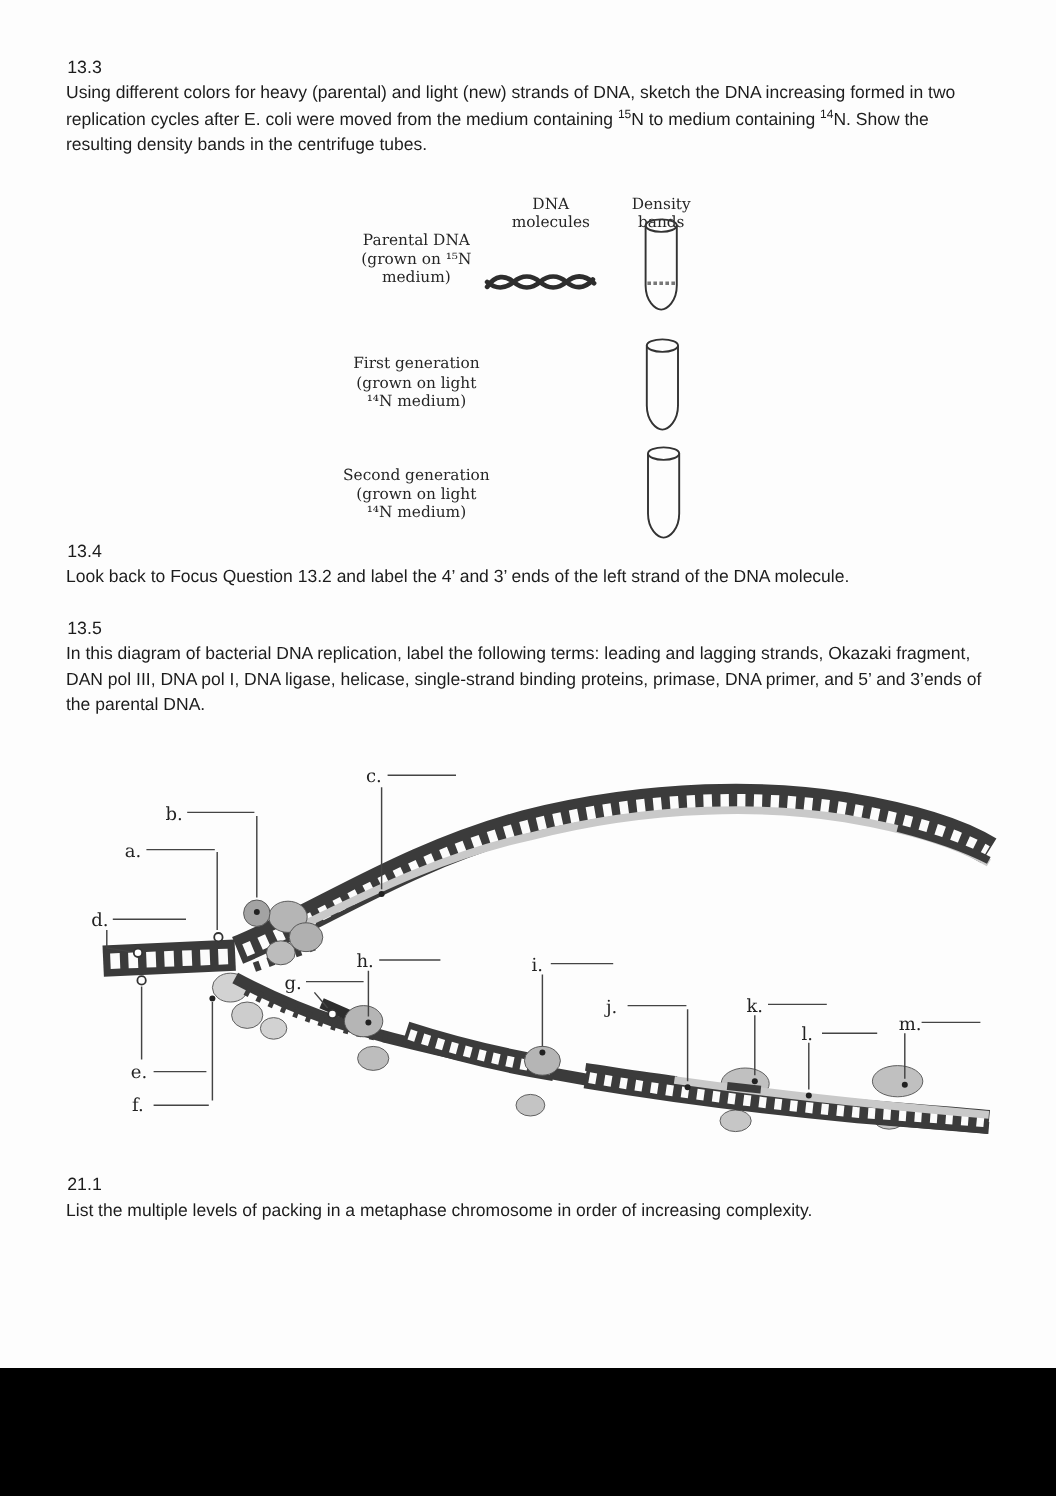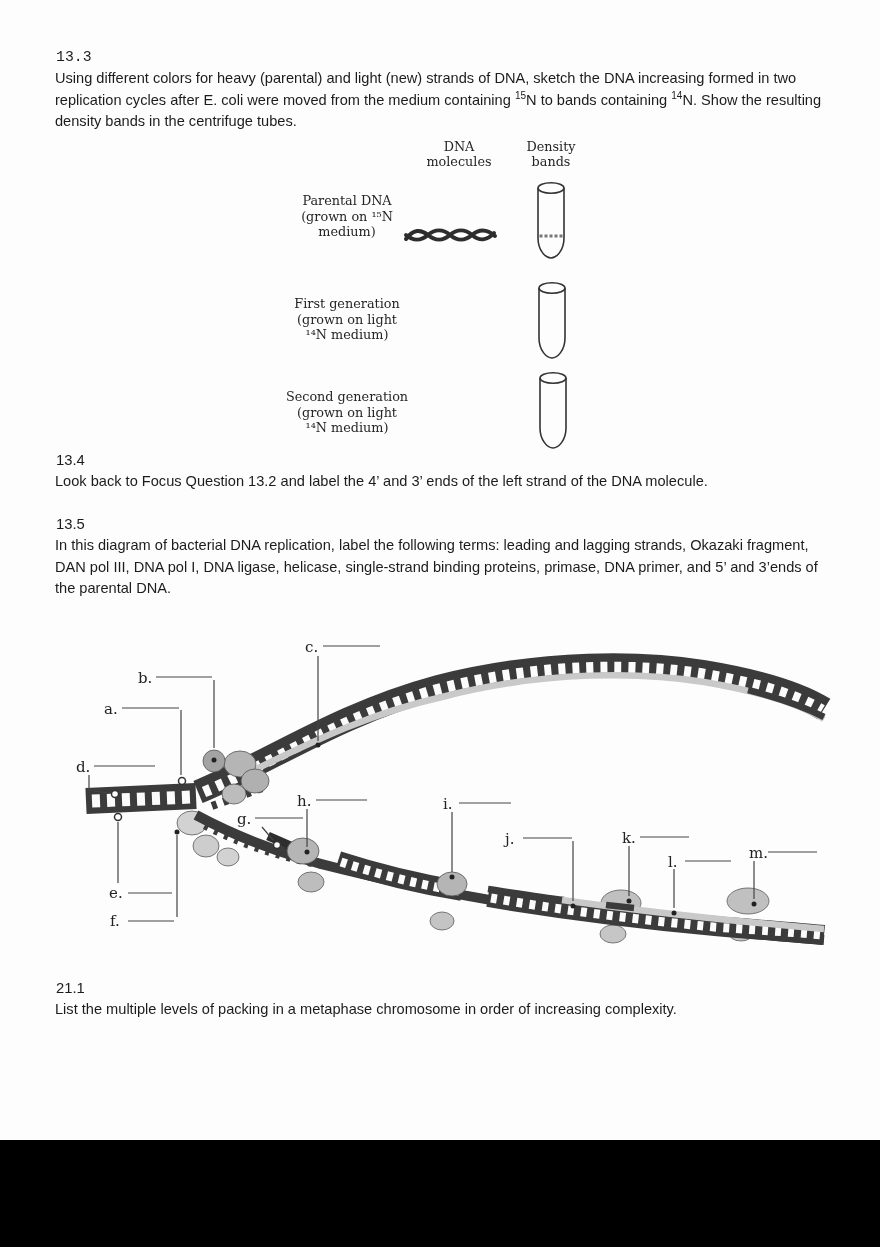--- a/index.html
+++ b/index.html
@@ -6,31 +6,31 @@
   body{
     width:880px;height:1247px;position:relative;background:#fdfdfd;
     font-family:"Liberation Sans",sans-serif;color:#1c1c1c;
     -webkit-font-smoothing:antialiased;overflow:hidden;
   }
   .abs{position:absolute;}
   .secnum{font-size:14.8px;line-height:20px;}
   .para{font-size:14.6px;line-height:21.5px;width:775px;text-align:left;}
   .para sup{font-size:10px;line-height:0;}
   .serif{font-family:"DejaVu Serif","Liberation Serif",serif;color:#252525;}
-  .colhead{font-size:12.8px;line-height:15px;text-align:center;}
+  .colhead{font-size:12.8px;line-height:15px;text-align:center;margin-top:24px;}
   .rowlabel{font-size:12.8px;line-height:15.5px;text-align:center;width:130px;}
   .footerbar{left:0;top:1140px;width:880px;height:107px;}
   svg{display:block;}
   .lbl{font-family:"DejaVu Serif","Liberation Serif",serif;font-size:15px;fill:#222;}
 </style>
 </head>
 <body style="background: rgb(253, 253, 253);">
 
-<div class="abs secnum" style="left:56px;top:47px;font-family:Liberation Mono, monospace;">13.3</div>
-<div class="abs para" style="left:55px;top:68px;"><span>Using different colors for heavy (parental) and light (new) strands of DNA, sketch the DNA increasing formed in two replication cycles after E. coli were moved from the medium containing </span><sup>15</sup><span>N to bands containing </span><sup>14</sup><span>N. Show the resulting density bands in the centrifuge tubes.</span></div>
+<div class="abs secnum" style="left:56px;top:47px;">13.3</div>
+<div class="abs para" style="left:55px;top:68px;"><span>Using different colors for heavy (parental) and light (new) strands of DNA, sketch the DNA increasing formed in two replication cycles after E. coli were moved from the medium containing </span><sup>15</sup><span>N to medium containing </span><sup>14</sup><span>N. Show the resulting density bands in the centrifuge tubes.</span></div>
 
 <div class="abs" style="left:0;top:136px;width:880px;height:320px;">
   <div class="abs serif colhead" style="left:422px;top:3px;width:74px;">DNA molecules</div>
   <div class="abs serif colhead" style="left:513px;top:3px;width:76px;">Density bands</div>
 
   <div class="abs serif rowlabel" style="left:282px;top:57px;">
     <div>Parental DNA</div>
     <div>(grown on ¹⁵N</div>
     <div>medium)</div>
   </div>

